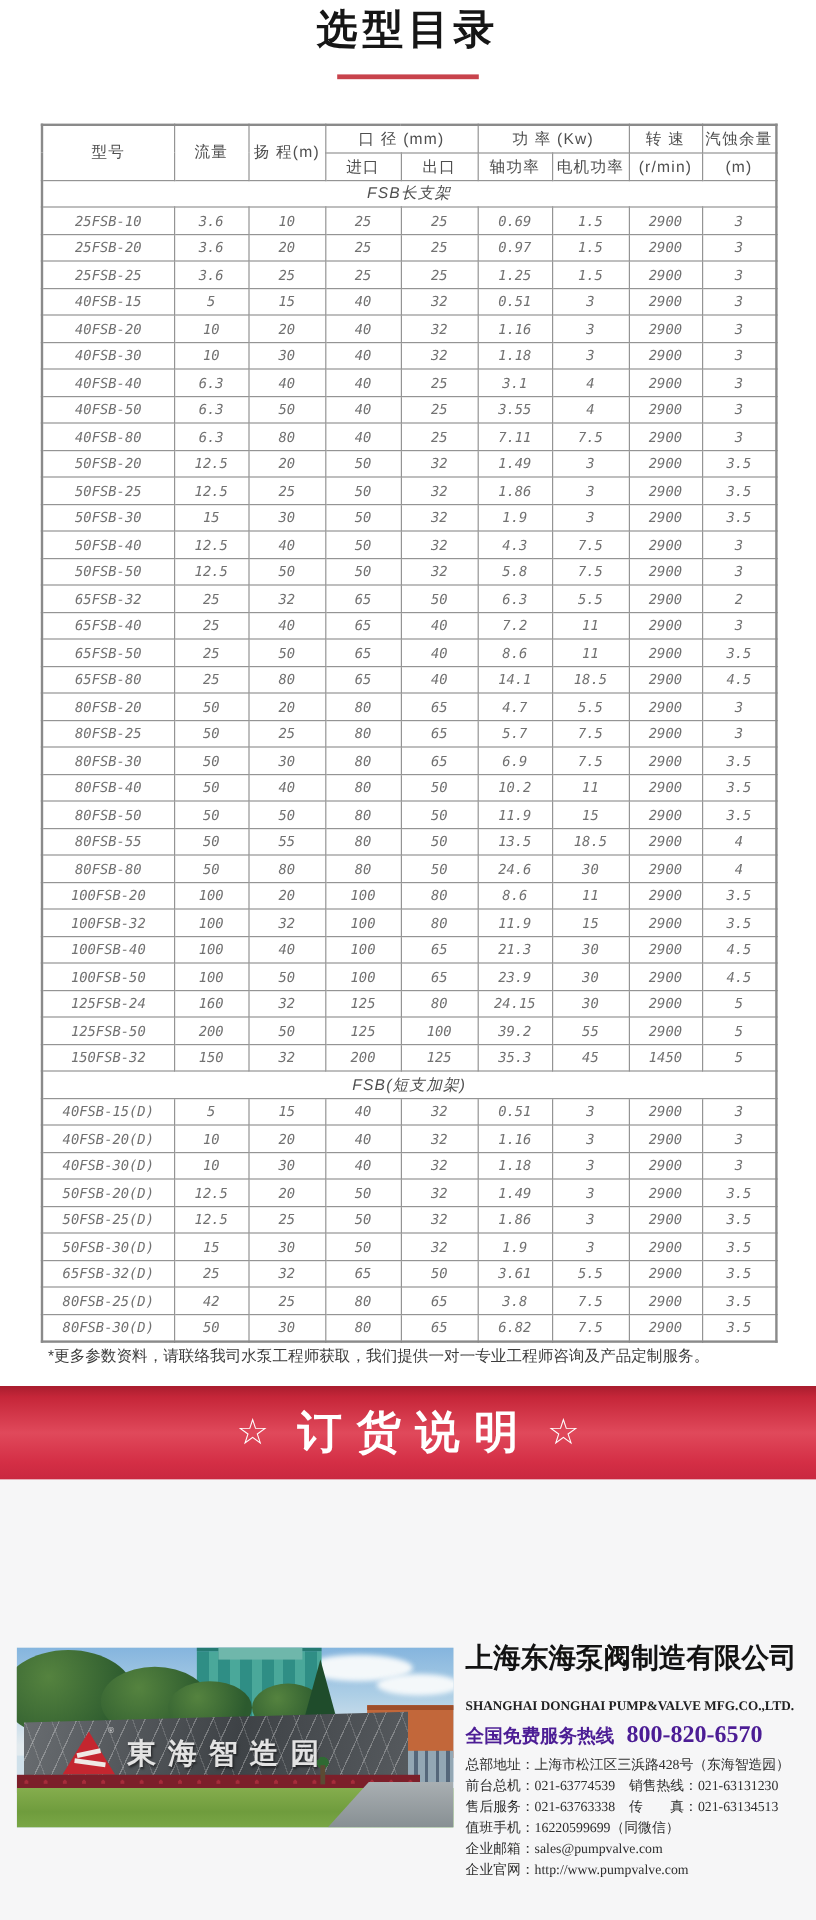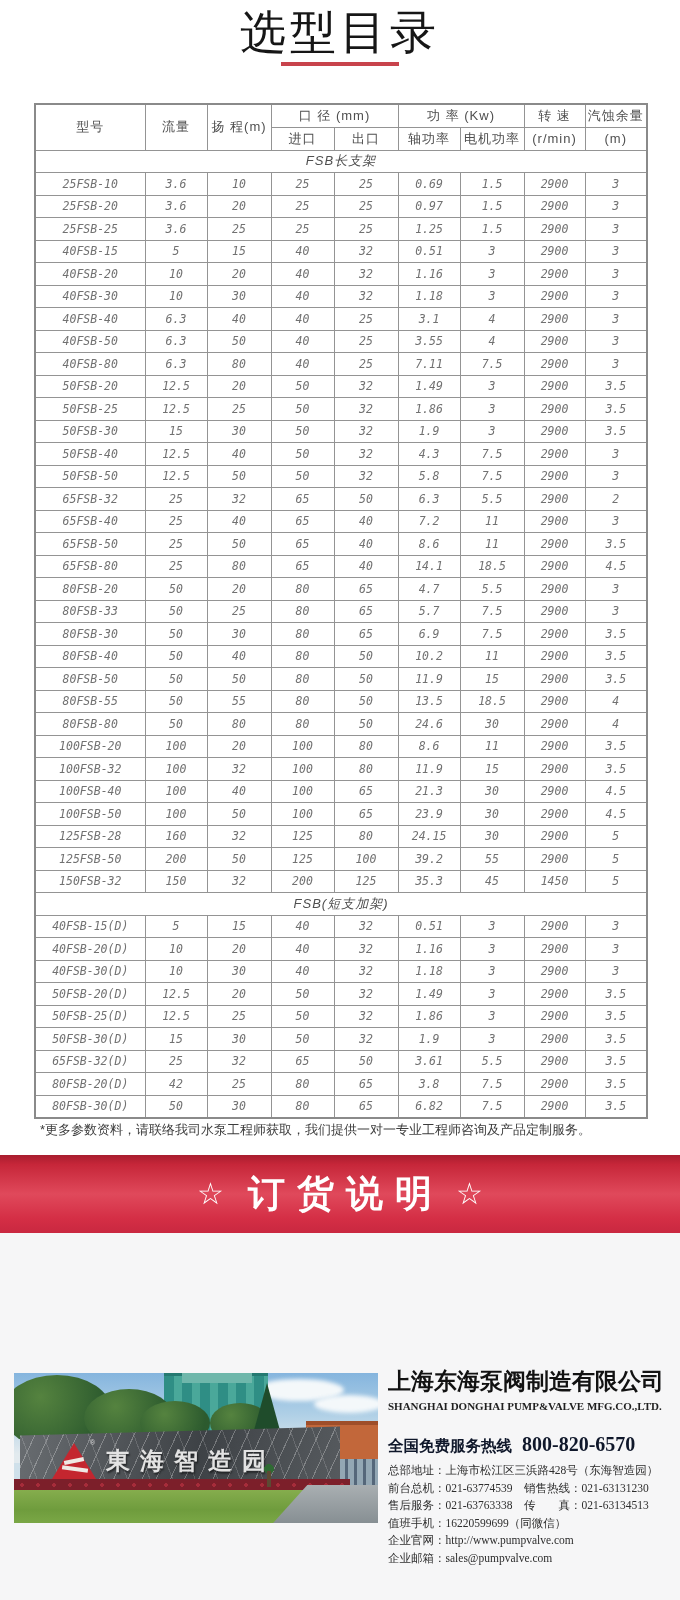--- a/index.html
+++ b/index.html
@@ -3,21 +3,21 @@
 <meta charset="utf-8">
 <style>
   html,body{margin:0;padding:0;}
   body{
     width:680px;height:1600px;position:relative;background:#ffffff;
     font-family:"Liberation Sans", sans-serif;overflow:hidden;
   }
   
   .page-title{
     position:absolute;top:2px;left:0;right:0;margin:0;text-align:center;
-    font-size:46px;font-weight:normal;color:#161616;letter-spacing:4px;
+    font-size:34px;font-weight:bold;color:#161616;letter-spacing:4px;
   }
   .title-rule{position:absolute;top:62px;left:281px;width:118px;height:4px;background:#c8434c;}
   
   .sel-table{
     position:absolute;top:103px;left:34px;width:612px;table-layout:fixed;
     border-collapse:collapse;text-align:center;border:2px solid #8a8a8a;
   }
   .sel-table th,.sel-table td{border:1px solid #949494;padding:0;}
   .sel-table thead tr{height:23px;}
   .sel-table thead th{font-size:13px;font-weight:normal;color:#4f4f4f;letter-spacing:1px;}
@@ -84,23 +84,23 @@
   .grass{left:0;top:117px;width:364px;height:33px;
     background:linear-gradient(180deg,#85ad4d 0%,#6f9c3d 60%,#7aa746 100%);}
   .drive{left:250px;top:112px;width:114px;height:38px;background:linear-gradient(180deg,#a9afb2,#878f93);
     clip-path:polygon(38% 0,100% 0,100% 100%,8% 100%);}
   .palm{left:242px;top:88px;width:26px;height:26px;background:
     radial-gradient(circle 12px at 13px 8px,#2f6a33 40%,transparent 42%);}
   .palm::after{content:"";position:absolute;left:11px;top:10px;width:4px;height:16px;background:#5c4a33;}
   
   .company{position:absolute;top:1366px;left:388px;width:276px;}
   .company-cn{margin:0;font-size:23px;font-weight:bold;color:#121212;letter-spacing:0;}
-  .company-en{margin-top:3px;font-size:11px;font-weight:bold;color:#1f1f1f;
+  .company-en{margin-top:19px;font-size:11px;font-weight:bold;color:#1f1f1f;
     font-family:"Liberation Serif", serif;}
-  .hotline{margin-top:21px;color:#0f172a;font-family:"Liberation Serif", serif;font-weight:bold;white-space:nowrap;}
+  .hotline{margin-top:7px;color:#4c1d95;font-family:"Liberation Serif", serif;font-weight:bold;white-space:nowrap;}
   .hotline-label{font-size:15.5px;}
   .hotline-number{font-size:20px;margin-left:6px;}
   .contacts{margin-top:5px;font-family:"Liberation Serif", serif;font-weight:normal;
     font-size:11.5px;line-height:17.5px;color:#2d2d2d;}
   .contacts div{white-space:nowrap;}
 </style>
 </head>
 <body>
 
 <h1 class="page-title">选型目录</h1>
@@ -344,21 +344,21 @@
         <td class="cell">50</td>
         <td class="cell">20</td>
         <td class="cell">80</td>
         <td class="cell">65</td>
         <td class="cell">4.7</td>
         <td class="cell">5.5</td>
         <td class="cell">2900</td>
         <td class="cell">3</td>
       </tr>
       <tr>
-        <td class="cell">80FSB-33</td>
+        <td class="cell">80FSB-25</td>
         <td class="cell">50</td>
         <td class="cell">25</td>
         <td class="cell">80</td>
         <td class="cell">65</td>
         <td class="cell">5.7</td>
         <td class="cell">7.5</td>
         <td class="cell">2900</td>
         <td class="cell">3</td>
       </tr>
       <tr>
@@ -454,21 +454,21 @@
         <td class="cell">100</td>
         <td class="cell">50</td>
         <td class="cell">100</td>
         <td class="cell">65</td>
         <td class="cell">23.9</td>
         <td class="cell">30</td>
         <td class="cell">2900</td>
         <td class="cell">4.5</td>
       </tr>
       <tr>
-        <td class="cell">125FSB-28</td>
+        <td class="cell">125FSB-24</td>
         <td class="cell">160</td>
         <td class="cell">32</td>
         <td class="cell">125</td>
         <td class="cell">80</td>
         <td class="cell">24.15</td>
         <td class="cell">30</td>
         <td class="cell">2900</td>
         <td class="cell">5</td>
       </tr>
       <tr>
@@ -567,21 +567,21 @@
         <td class="cell">25</td>
         <td class="cell">32</td>
         <td class="cell">65</td>
         <td class="cell">50</td>
         <td class="cell">3.61</td>
         <td class="cell">5.5</td>
         <td class="cell">2900</td>
         <td class="cell">3.5</td>
       </tr>
       <tr>
-        <td class="cell">80FSB-20(D)</td>
+        <td class="cell">80FSB-25(D)</td>
         <td class="cell">42</td>
         <td class="cell">25</td>
         <td class="cell">80</td>
         <td class="cell">65</td>
         <td class="cell">3.8</td>
         <td class="cell">7.5</td>
         <td class="cell">2900</td>
         <td class="cell">3.5</td>
       </tr>
       <tr>
@@ -646,16 +646,16 @@
   <div class="company-en">SHANGHAI DONGHAI PUMP&amp;VALVE MFG.CO.,LTD.</div>
   <div class="hotline">
     <span class="hotline-label">全国免费服务热线</span>
     <span class="hotline-number">800-820-6570</span>
   </div>
   <div class="contacts" id="contacts">
       <div>总部地址：上海市松江区三浜路428号（东海智造园）</div>
       <div>前台总机：021-63774539　销售热线：021-63131230</div>
       <div>售后服务：021-63763338　传　　真：021-63134513</div>
       <div>值班手机：16220599699（同微信）</div>
+      <div>企业邮箱：sales@pumpvalve.com</div>
       <div>企业官网：http://www.pumpvalve.com</div>
-      <div>企业邮箱：sales@pumpvalve.com</div>
     </div>
 </div>
 
 </body></html>

